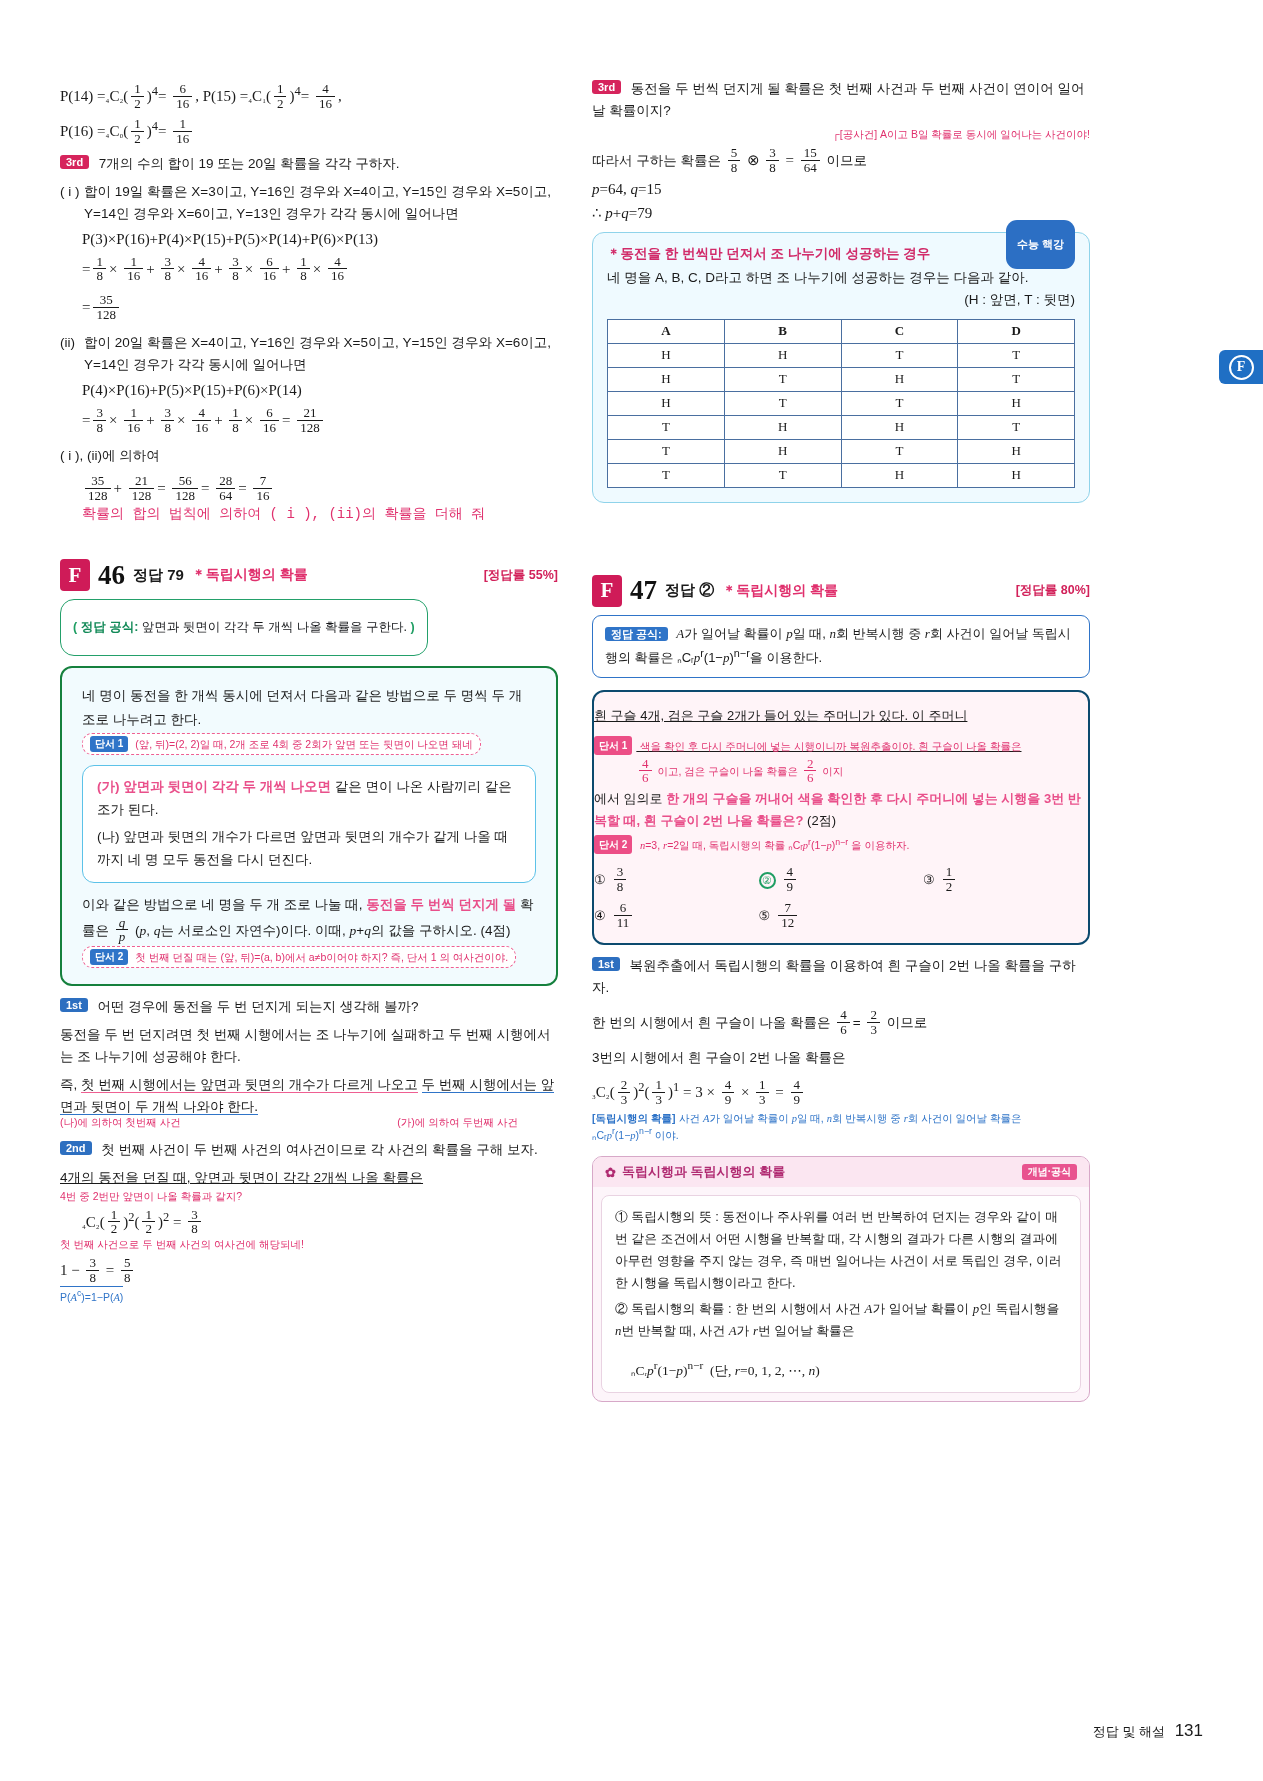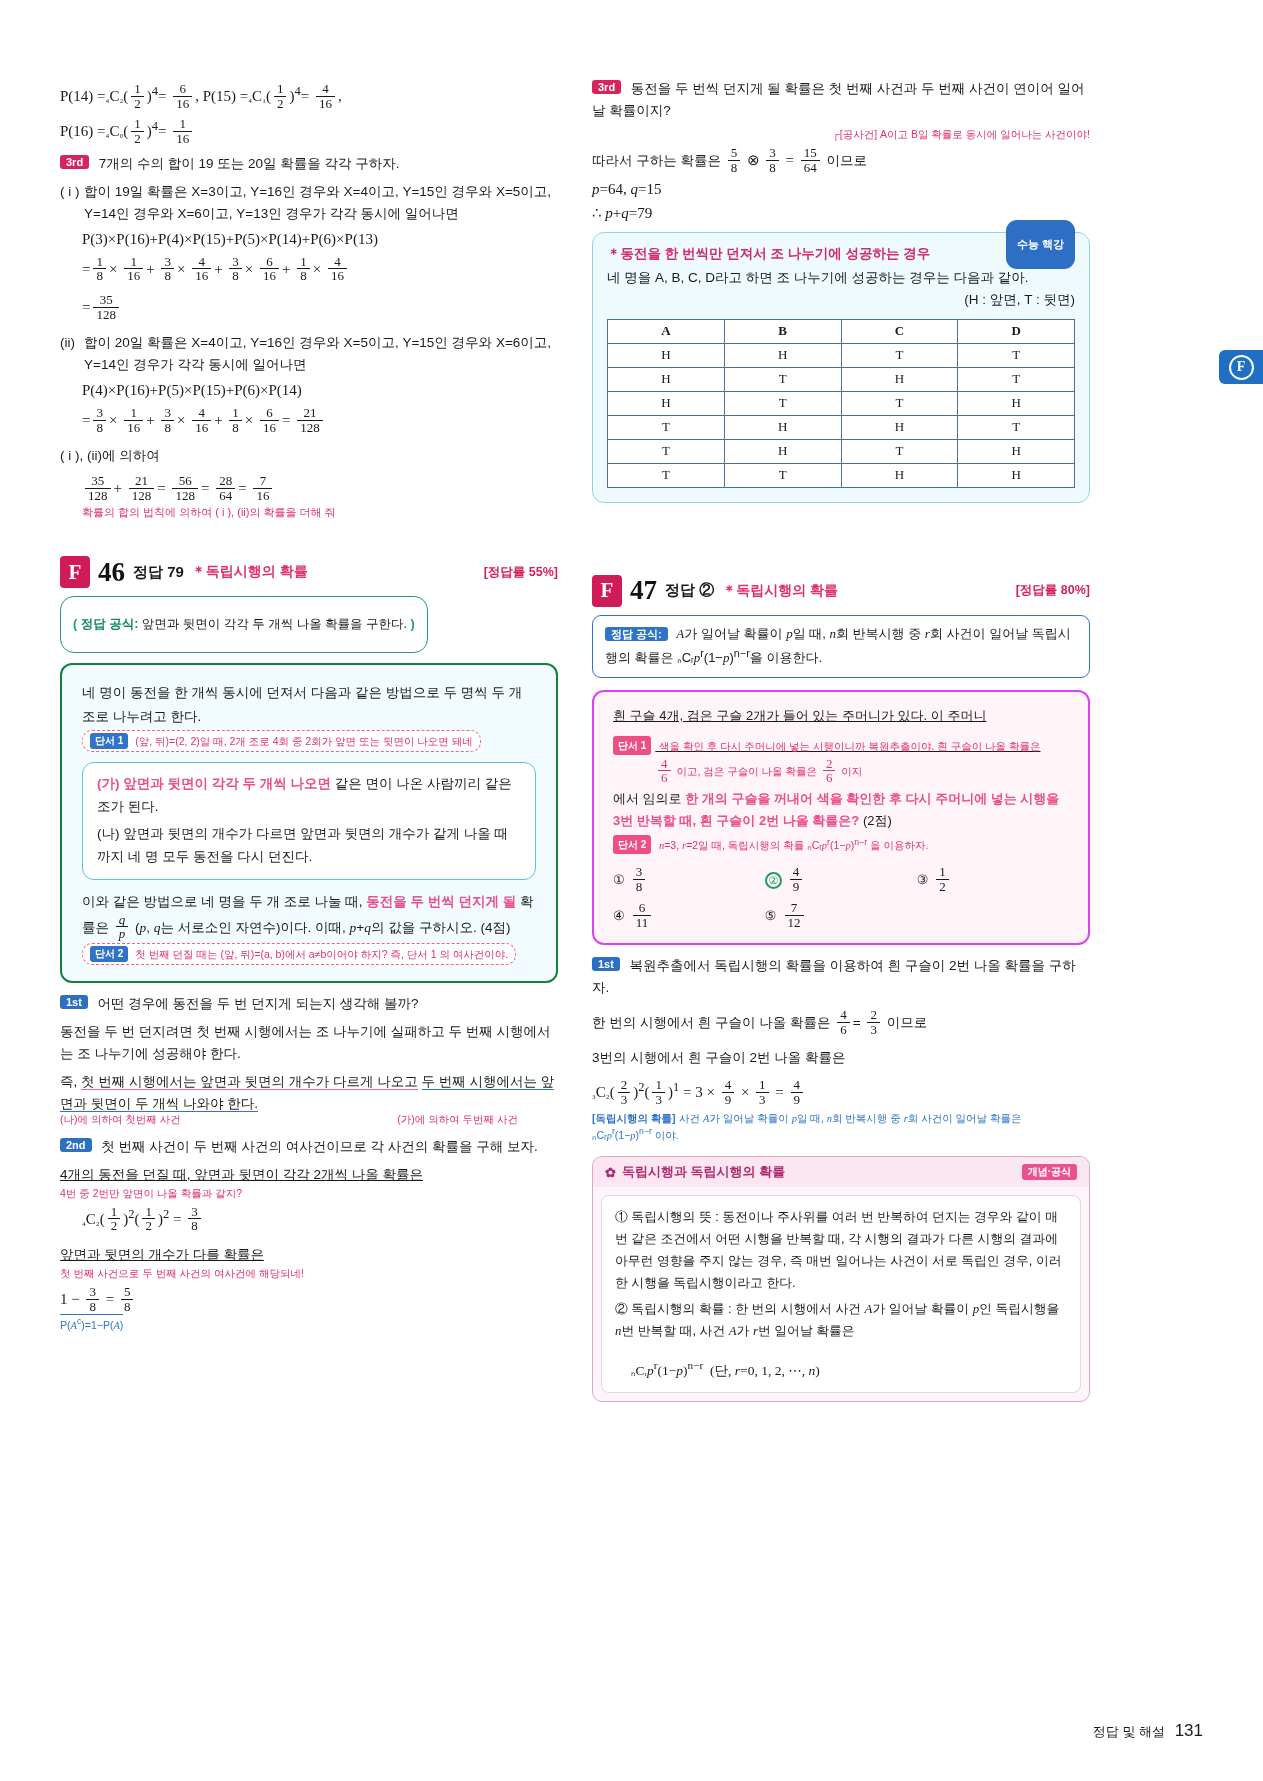--- a/index.html
+++ b/index.html
@@ -90,22 +90,22 @@
     background: #2f74c8; color: #fff; font-size: 11px; font-weight: bold;
     border-radius: 3px; padding: 1px 6px; margin-right: 5px;
   }
 
   
   .qbox {
     border: 2px solid #15803d; border-radius: 12px; background: #f2fbfe;
     padding: 16px 20px; font-size: 13.5px; line-height: 1.75;
   }
   .qbox-pink {
-    border: 2px solid #d946ef; border-radius: 12px; background: #fff4f8;
-    padding: 13px 19px; font-size: 13px; line-height: 1.72;
+    border: 2px solid #0c4a6e; border-radius: 12px; background: #fff4f8;
+    padding: 13px 0; font-size: 13px; line-height: 1.72;
   }
   .inner-box {
     border: 1.4px solid #5cc2e8; border-radius: 12px; background: #ffffff;
     padding: 10px 14px; margin: 10px 0; line-height: 1.7;
   }
   .note-bubble {
     display: inline-block; border: 1px dashed #ef5f92; border-radius: 10px;
     background: #fff; color: #e0306d; font-size: 10.5px; padding: 2px 7px;
     line-height: 1.38; vertical-align: middle;
   }
@@ -170,21 +170,21 @@
     width: 25px; height: 25px; border: 2px solid #fff; border-radius: 50%;
     color: #fff; font-weight: bold; font-size: 14px; display: flex;
     align-items: center; justify-content: center; font-family: "Liberation Serif", serif;
   }
 
   .footer {
     position: absolute; right: 60px; bottom: 40px; font-size: 13px; font-weight: normal;
   }
   .footer .pg { font-size: 17px; margin-left: 6px; }
 
-  .hr-note { font-size: 11px; color: #e0306d; }
+  .hr-note { font-size: 14px; color: #e0306d; font-family: Liberation Mono, monospace; }
   .indent { padding-left: 22px; }
   .mt6 { margin-top: 6px; }
   .mt10 { margin-top: 10px; }
   .mt14 { margin-top: 10px; }
 </style>
 </head>
 <body>
 
 <div class="page">
   <div class="cols">
@@ -412,23 +412,20 @@
               <span class="num">1</span>
               <span class="den">2</span>
             </span>)<sup>2</sup>(<span class="frac">
               <span class="num">1</span>
               <span class="den">2</span>
             </span>)<sup>2</sup>
           = <span class="frac">
               <span class="num">3</span>
               <span class="den">8</span>
             </span>
-        </div>
-        <div class="t mt10">
-          <span class="u">앞면과 뒷면의 개수가 다를 확률은</span>
         </div>
         <div class="note-plain">첫 번째 사건으로 두 번째 사건의 여사건에 해당되네!</div>
         <div class="math mt6">
           1 − <span class="frac">
               <span class="num">3</span>
               <span class="den">8</span>
             </span> =
           <span class="frac">
               <span class="num">5</span>
               <span class="den">8</span>

